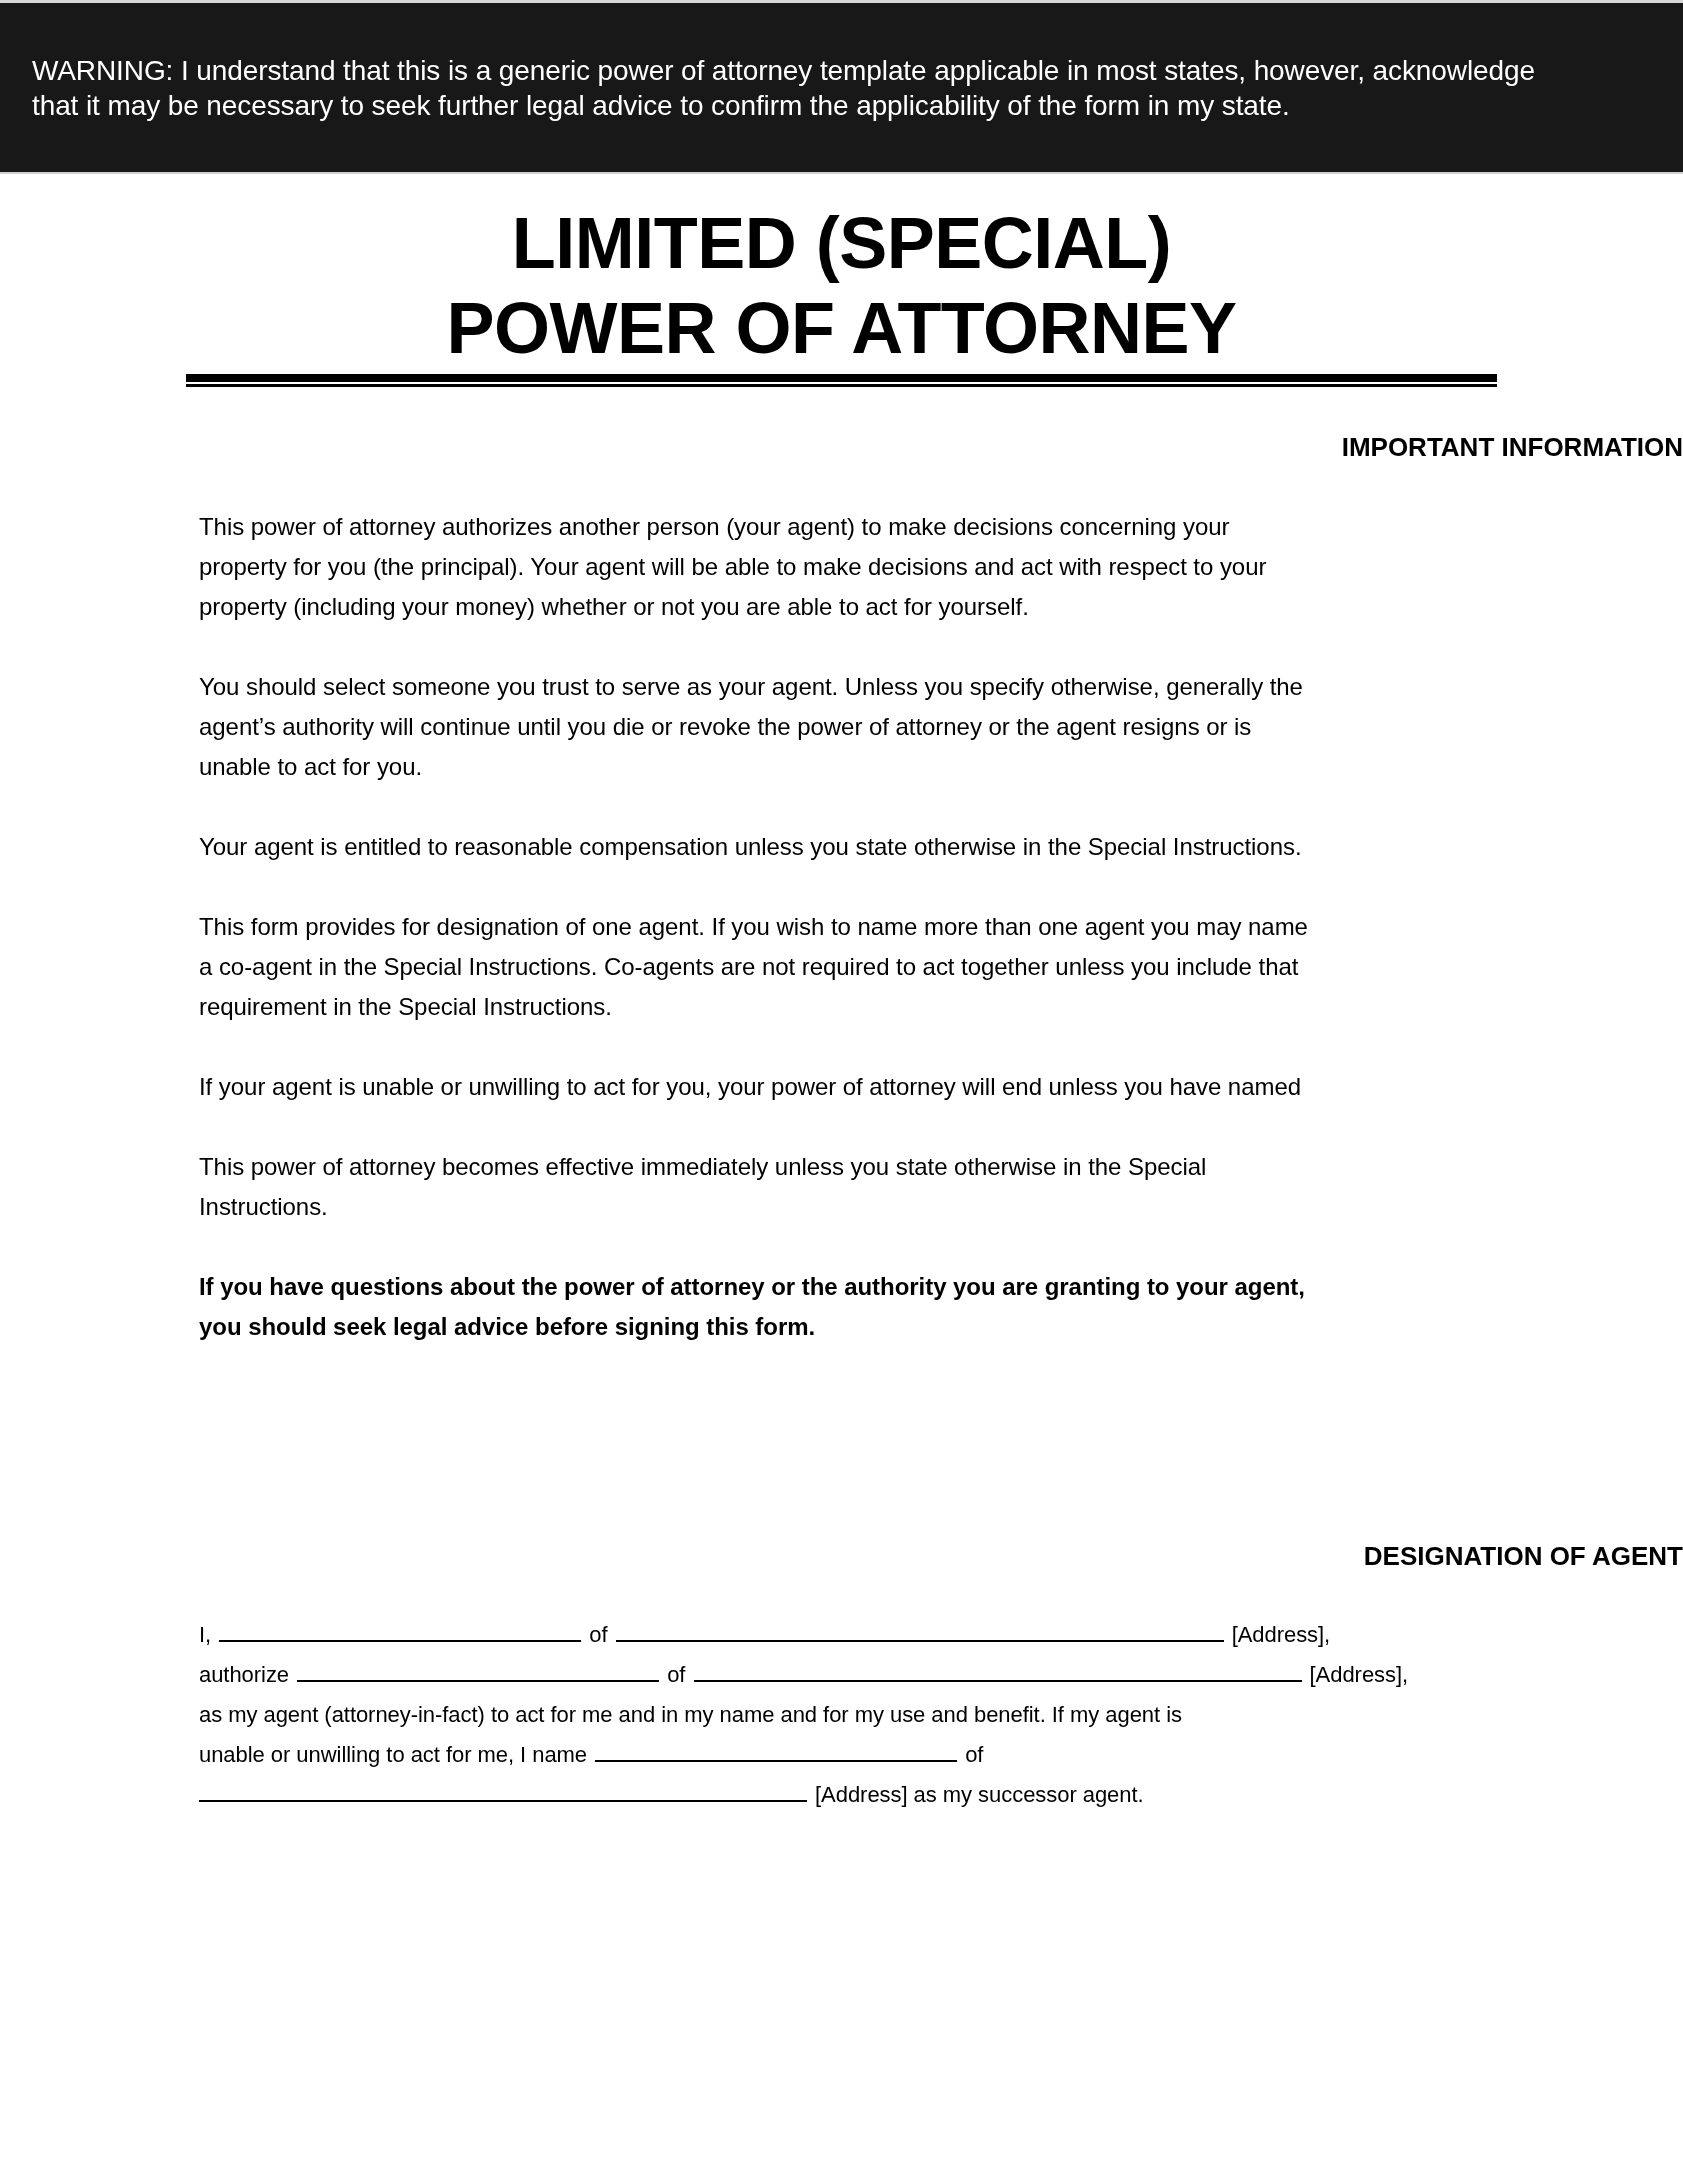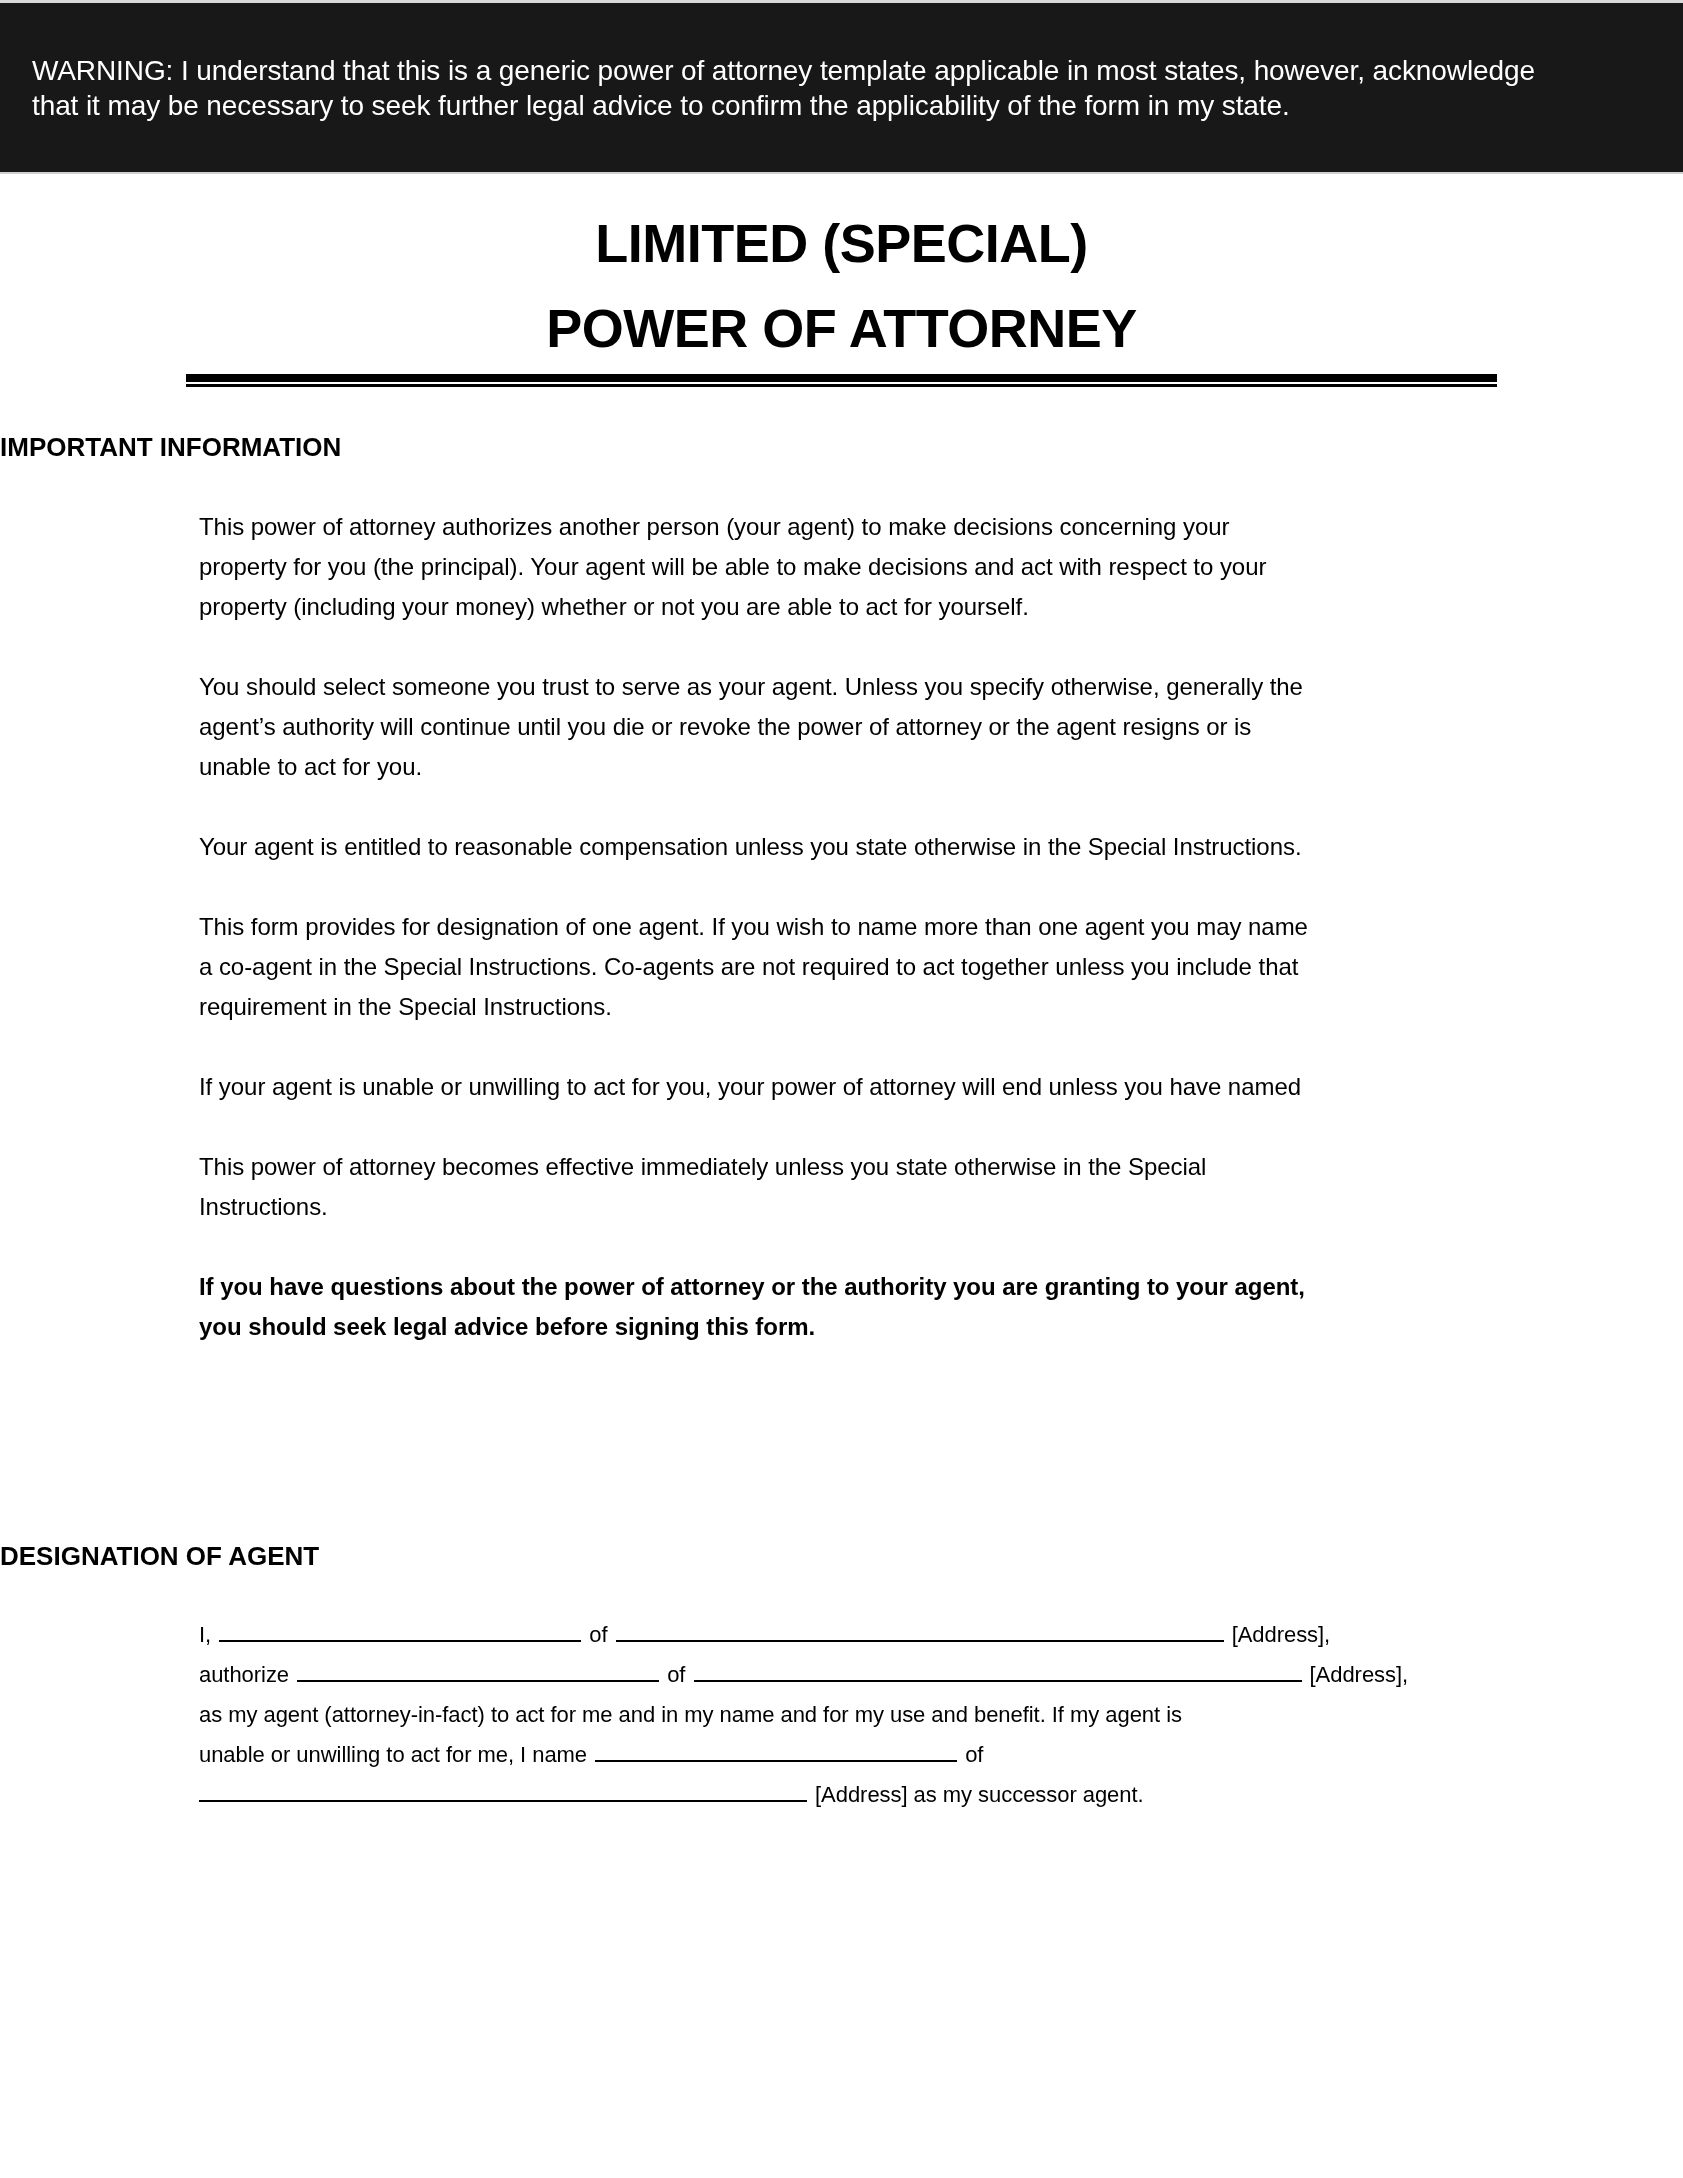--- a/index.html
+++ b/index.html
@@ -10,28 +10,28 @@
   .topline { position: absolute; left: 0; top: 0; width: 1683px; height: 3px; background: #d8d8d8; }
   .banner {
     position: absolute; left: 0; top: 3px; width: 1683px; height: 169px;
     background: #181818; color: #ffffff; box-sizing: border-box;
     padding: 50px 20px 0 32px;
     font-size: 28px; line-height: 35px; letter-spacing: -0.1px;
   }
   .bottomline { position: absolute; left: 0; top: 172px; width: 1683px; height: 2px; background: #d0d0d0; }
   .title {
     position: absolute; left: 0; top: 201px; width: 1683px; text-align: center;
-    font-weight: bold; font-size: 54px; line-height: 85px; letter-spacing: -0.5px;
+    font-weight: bold; font-size: 72px; line-height: 85px; letter-spacing: -0.5px;
   }
   .title .l { display: block; }
   .title .l1 { padding-left: 0px; }
   .rule-thick { position: absolute; left: 186px; top: 374px; width: 1311px; height: 8px; background: #000; }
   .rule-thin  { position: absolute; left: 186px; top: 384px; width: 1311px; height: 3px; background: #000; }
   .heading {
-    position: absolute; left: 0; width: 1683px; text-align: left;
+    position: absolute; left: 0; width: 1683px; text-align: right;
     font-weight: bold; font-size: 26px; line-height: 40px;
   }
   .h1 { top: 427px; }
   .h2 { top: 1536px; }
   .body {
     position: absolute; left: 199px; top: 507px; width: 1297px;
     font-size: 24px; line-height: 40px; letter-spacing: -0.05px;
   }
   .body p { margin: 0 0 40px 0; white-space: nowrap; }
   .body p .ln { display: block; }

